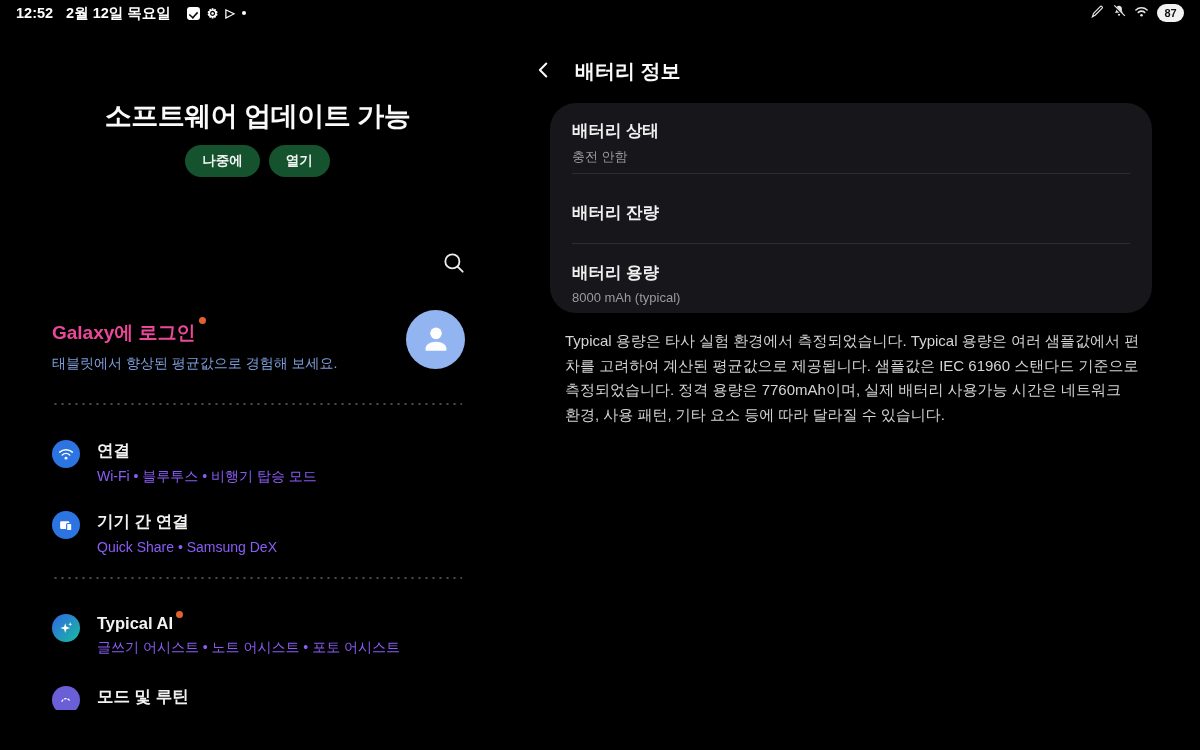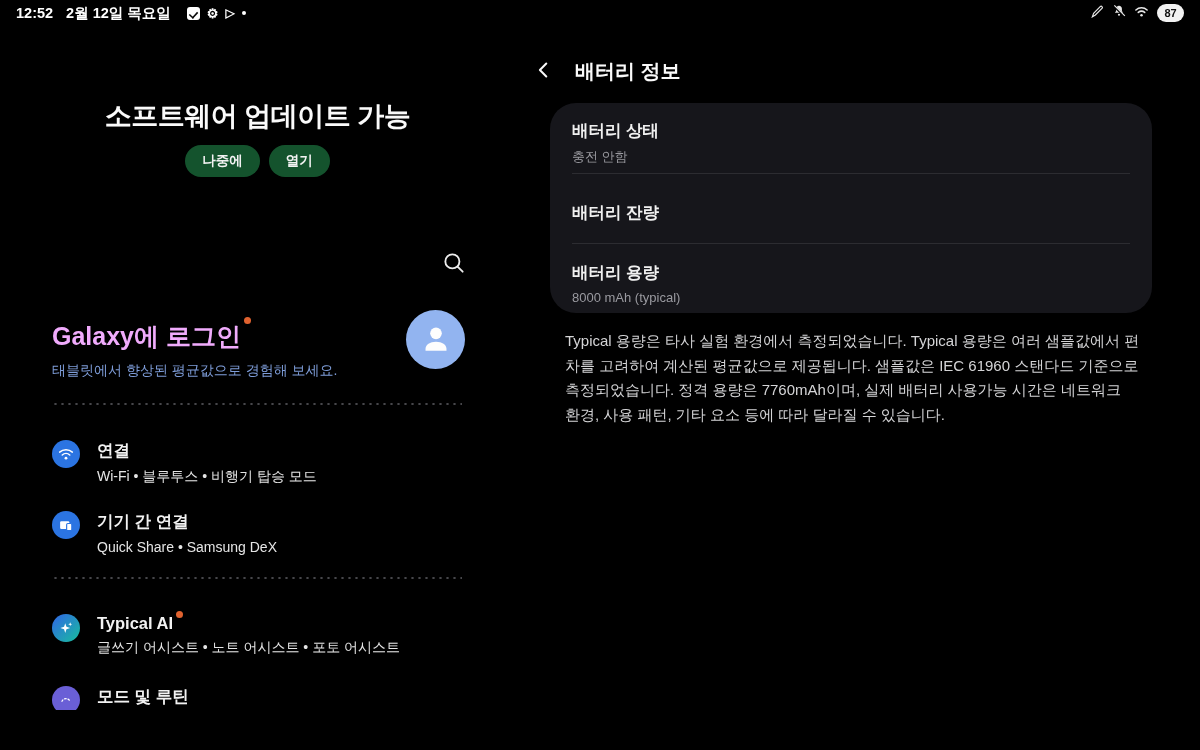--- a/index.html
+++ b/index.html
@@ -25,36 +25,36 @@
   .left-panel { position:absolute; top:26px; left:0; width:515px; height:684px; overflow:hidden; }
   .update-title { position:absolute; top:72px; left:0; right:0; text-align:center;
     font-size:27px; font-weight:700; color:#fafafa; letter-spacing:-0.5px; }
   .update-actions { position:absolute; top:119px; left:0; right:0;
     display:flex; justify-content:center; gap:9px; }
   .pill-btn { background:#14532d; color:#f2f2f2; border:none; font-size:13.5px; font-weight:600;
     padding:7px 17px; border-radius:17px; font-family:inherit; cursor:pointer; }
   .search-btn { position:absolute; top:222px; left:438px; width:32px; height:32px;
     background:none; border:none; cursor:pointer; }
   .account { position:absolute; top:294px; left:52px; width:412px; }
-  .account-title { font-size:25px; font-weight:700; color:#f0abfc; display:inline-block; position:relative; }
+  .account-title { font-size:19px; font-weight:700; color:#ec4899; display:inline-block; position:relative; }
   .badge-dot { position:absolute; top:-3px; right:-10px; width:7px; height:7px; border-radius:50%; background:#e0622f; }
   .account-sub { margin-top:9px; font-size:14px; color:#7e9dd9; }
   .avatar { position:absolute; top:284px; left:406px; width:59px; height:59px; border-radius:50%;
     background:#92b4f0; display:flex; align-items:center; justify-content:center; cursor:pointer; }
   .dotted-div { position:absolute; left:52px; width:410px; height:2px;
     background-image:radial-gradient(circle, #47474b 1px, transparent 1.3px);
     background-size:7px 2px; background-repeat:repeat-x; }
   .menu-item { position:absolute; left:52px; width:412px; display:flex; gap:17px; cursor:pointer; }
   .mi-icon { flex:0 0 28px; width:28px; height:28px; border-radius:50%;
     display:flex; align-items:center; justify-content:center; }
   .mi-blue { background:#2b74e2; }
   .mi-ai { background:linear-gradient(135deg,#2e6ee0 10%,#1ab5a4 90%); }
   .mi-purple { background:#6a5fd6; }
   .mi-title { font-size:16.5px; font-weight:600; color:#f2f2f2; position:relative; display:inline-block; }
-  .mi-sub { margin-top:6px; font-size:14px; color:#e5e5e5; }
+  .mi-sub { margin-top:6px; font-size:14px; color:#8b5cf6; }
   
   .right-panel { position:absolute; top:26px; left:515px; width:685px; height:684px; }
   .rp-header { position:absolute; top:30px; left:14px; display:flex; align-items:center; gap:16px; }
   .back-btn { width:30px; height:30px; background:none; border:none; cursor:pointer;
     display:flex; align-items:center; justify-content:center; }
   .rp-title { font-size:20px; font-weight:700; color:#fafafa; }
   .card { position:absolute; top:77px; left:35px; width:602px; height:210px;
     background:#16161b; border-radius:26px; padding:0 22px; }
   .card-row { height:70px; display:flex; flex-direction:column; justify-content:center; gap:6px; cursor:default; }
   .card-row + .card-row { border-top:1px solid #2c2c31; }

